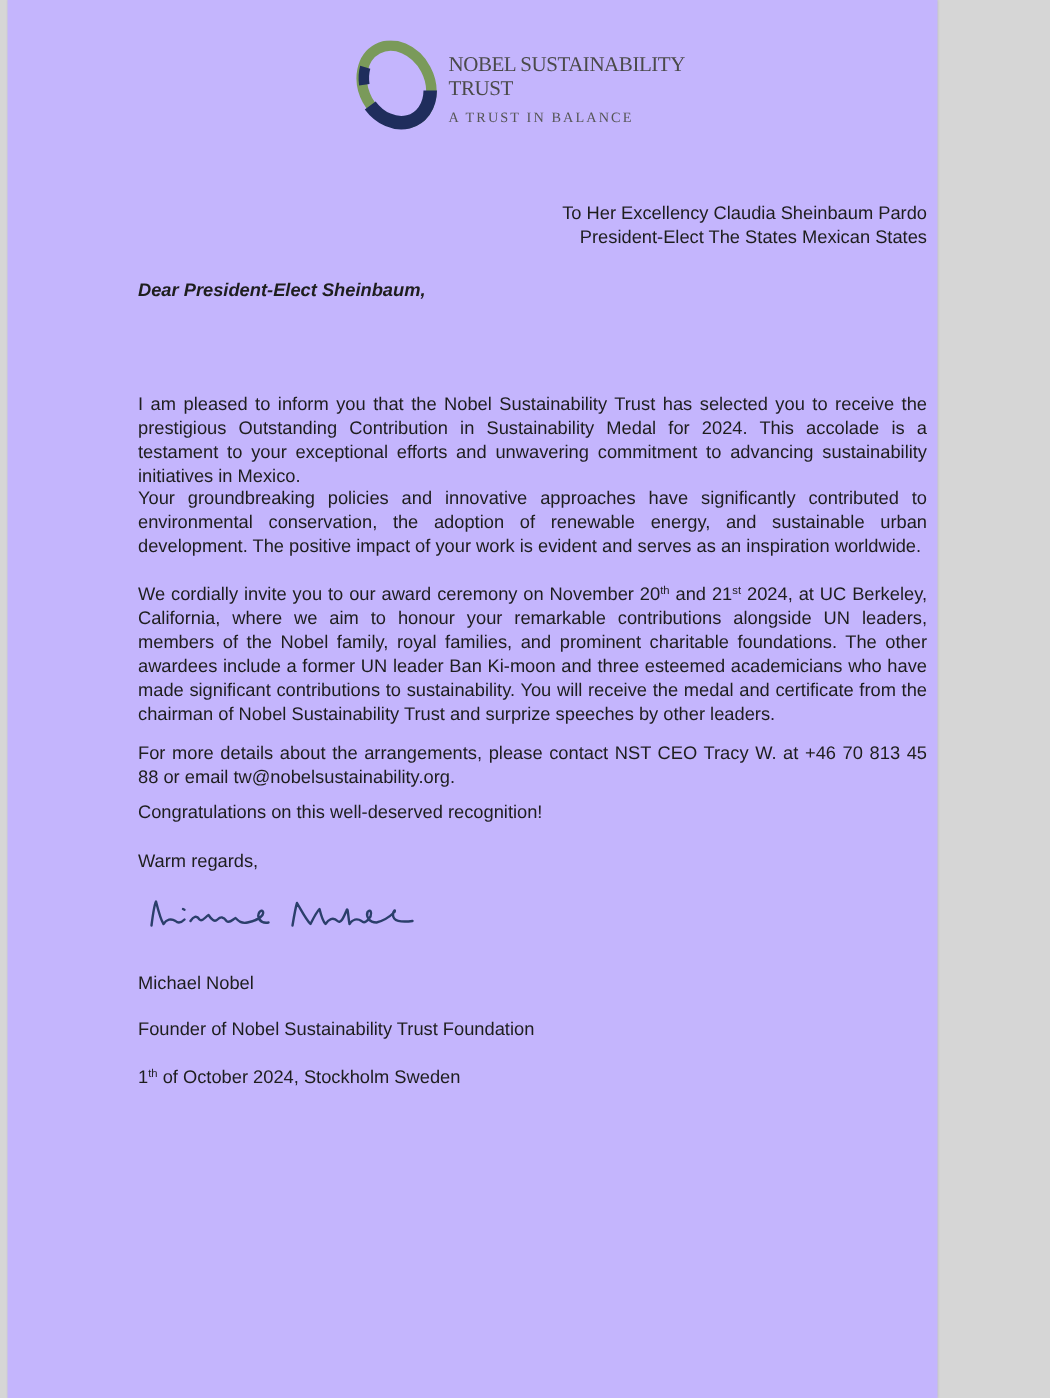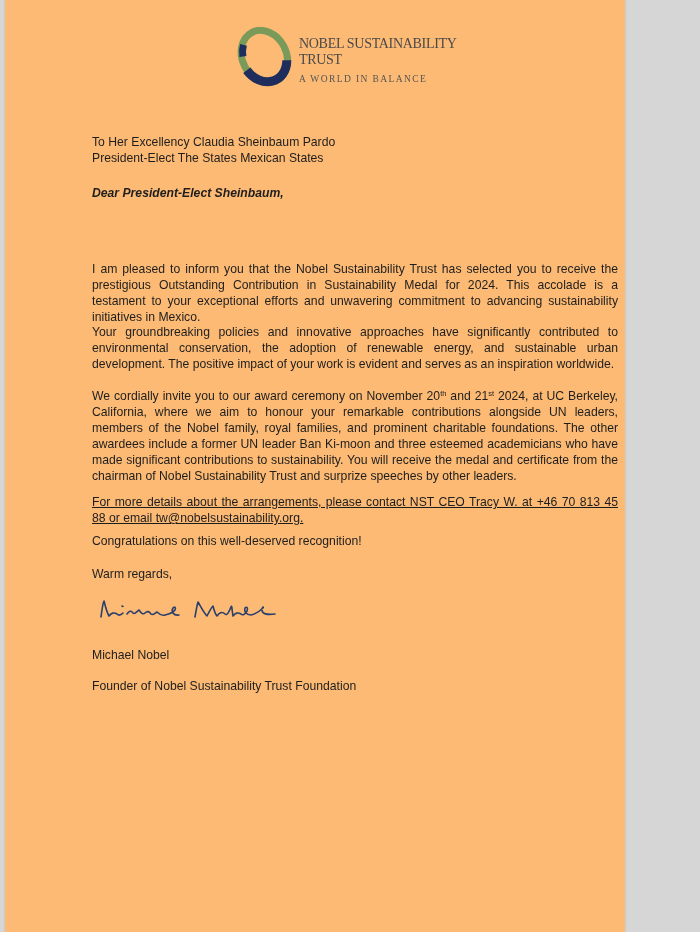--- a/index.html
+++ b/index.html
@@ -12,21 +12,21 @@
       height: 932px;
       position: relative;
       overflow: hidden;
     }
     .page {
       position: absolute;
       left: 5px;
       top: 0;
       width: 620px;
       height: 932px;
-      background: #fdba74;
+      background: #c4b5fd;
       box-shadow: 0 0 2px rgba(0,0,0,0.15);
     }
     .letterhead {
       position: absolute;
       left: 230px;
       top: 25px;
       height: 70px;
       display: flex;
       align-items: center;
     }
@@ -90,50 +90,51 @@
     <svg class="logo" viewBox="0 0 58 66">
       <g transform="rotate(-28 29 33)">
         <ellipse cx="31" cy="30" rx="22" ry="27" fill="none" stroke="#7a9a5a" stroke-width="7"></ellipse>
         <path d="M 9 34 A 22 27 0 0 0 49 44" fill="none" stroke="#1f2d5c" stroke-width="9"></path>
         <path d="M 12 20 A 22 27 0 0 1 18 10" fill="none" stroke="#1f2d5c" stroke-width="7"></path>
       </g>
     </svg>
     <div class="org-text">
       <span class="org-name">NOBEL SUSTAINABILITY</span>
       <span class="org-name">TRUST</span>
-      <span class="org-tagline">A WORLD IN BALANCE</span>
+      <span class="org-tagline">A TRUST IN BALANCE</span>
     </div>
   </div>
 
-  <div class="text" style="top:134px;">
+  <div class="text" style="top:134px;text-align:right;">
     <div>To Her Excellency Claudia Sheinbaum Pardo</div>
     <div>President-Elect The States Mexican States</div>
   </div>
 
   <div class="text bold" style="top:185px;font-style:italic;">Dear President-Elect Sheinbaum,</div>
 
   <div class="text justify" style="top:237px;">I am pleased to inform you that the Nobel Sustainability Trust has selected you to receive the prestigious Outstanding Contribution in Sustainability Medal for 2024. This accolade is a testament to your exceptional efforts and unwavering commitment to advancing sustainability initiatives in Mexico.</div>
 
   <div class="text justify" style="top:300px;">Your groundbreaking policies and innovative approaches have significantly contributed to environmental conservation, the adoption of renewable energy, and sustainable urban development. The positive impact of your work is evident and serves as an inspiration worldwide.</div>
 
   <div class="text justify" style="top:364px;"><span>We cordially invite you to our award ceremony on November 20</span><sup>th</sup><span> and 21</span><sup>st</sup><span> 2024, at UC Berkeley, California, where we aim to honour your remarkable contributions alongside UN leaders, members of the Nobel family, royal families, and prominent charitable foundations. The other awardees include a former UN leader Ban Ki-moon and three esteemed academicians who have made significant contributions to sustainability. You will receive the medal and certificate from the chairman of Nobel Sustainability Trust and surprize speeches by other leaders.</span></div>
 
-  <div class="text justify" style="top:470px;text-decoration:underline;">For more details about the arrangements, please contact NST CEO Tracy W. at +46 70 813 45 88 or email tw@nobelsustainability.org.</div>
+  <div class="text justify" style="top:470px;">For more details about the arrangements, please contact NST CEO Tracy W. at +46 70 813 45 88 or email tw@nobelsustainability.org.</div>
 
   <div class="text" style="top:533px;">Congratulations on this well-deserved recognition!</div>
 
   <div class="text" style="top:566px;">Warm regards,</div>
 
   <svg class="signature" viewBox="0 0 200 30">
     <g fill="none" stroke="#2b3f6b" stroke-width="1.6" stroke-linecap="round" stroke-linejoin="round">
       <path d="M 6 22 C 7 14, 8 8, 9 6 C 10 10, 12 18, 14 21 C 16 18, 19 17, 22 19 C 24 21, 26 20, 28 18"></path>
       <path d="M 27 11 L 28 11.5"></path>
       <path d="M 32 19 C 34 16, 36 15, 38 18 C 40 20, 42 16, 44 15 C 46 18, 48 20, 50 18 C 52 16, 54 16, 56 19 C 58 21, 60 18, 62 17 C 64 19, 66 21, 70 20 C 74 19, 78 18, 80 15 C 81 13, 80 11, 78 13 C 76 16, 78 21, 84 20"></path>
       <path d="M 100 22 C 101 16, 102 10, 103 7 C 106 12, 109 18, 112 21 C 114 17, 116 13, 118 11 C 119 15, 120 19, 122 21 C 124 18, 127 16, 130 19 C 132 21, 134 17, 136 12 C 137 9, 137 16, 138 21 C 140 18, 143 17, 146 19 C 148 21, 150 19, 152 16 C 153 13, 152 11, 150 13 C 149 16, 151 20, 156 20 C 160 19, 164 17, 168 13 C 169 11, 167 12, 167 15 C 167 19, 172 20, 180 19"></path>
     </g>
   </svg>
 
   <div class="text" style="top:678px;">Founder of Nobel Sustainability Trust Foundation</div>
 
   <div class="text" style="top:647px;">Michael Nobel</div>
 
+  <div class="text" style="top:710px;"><span>1</span><sup>th</sup><span> of October 2024, Stockholm Sweden</span></div>
 
 </div>
 
 </body></html>

